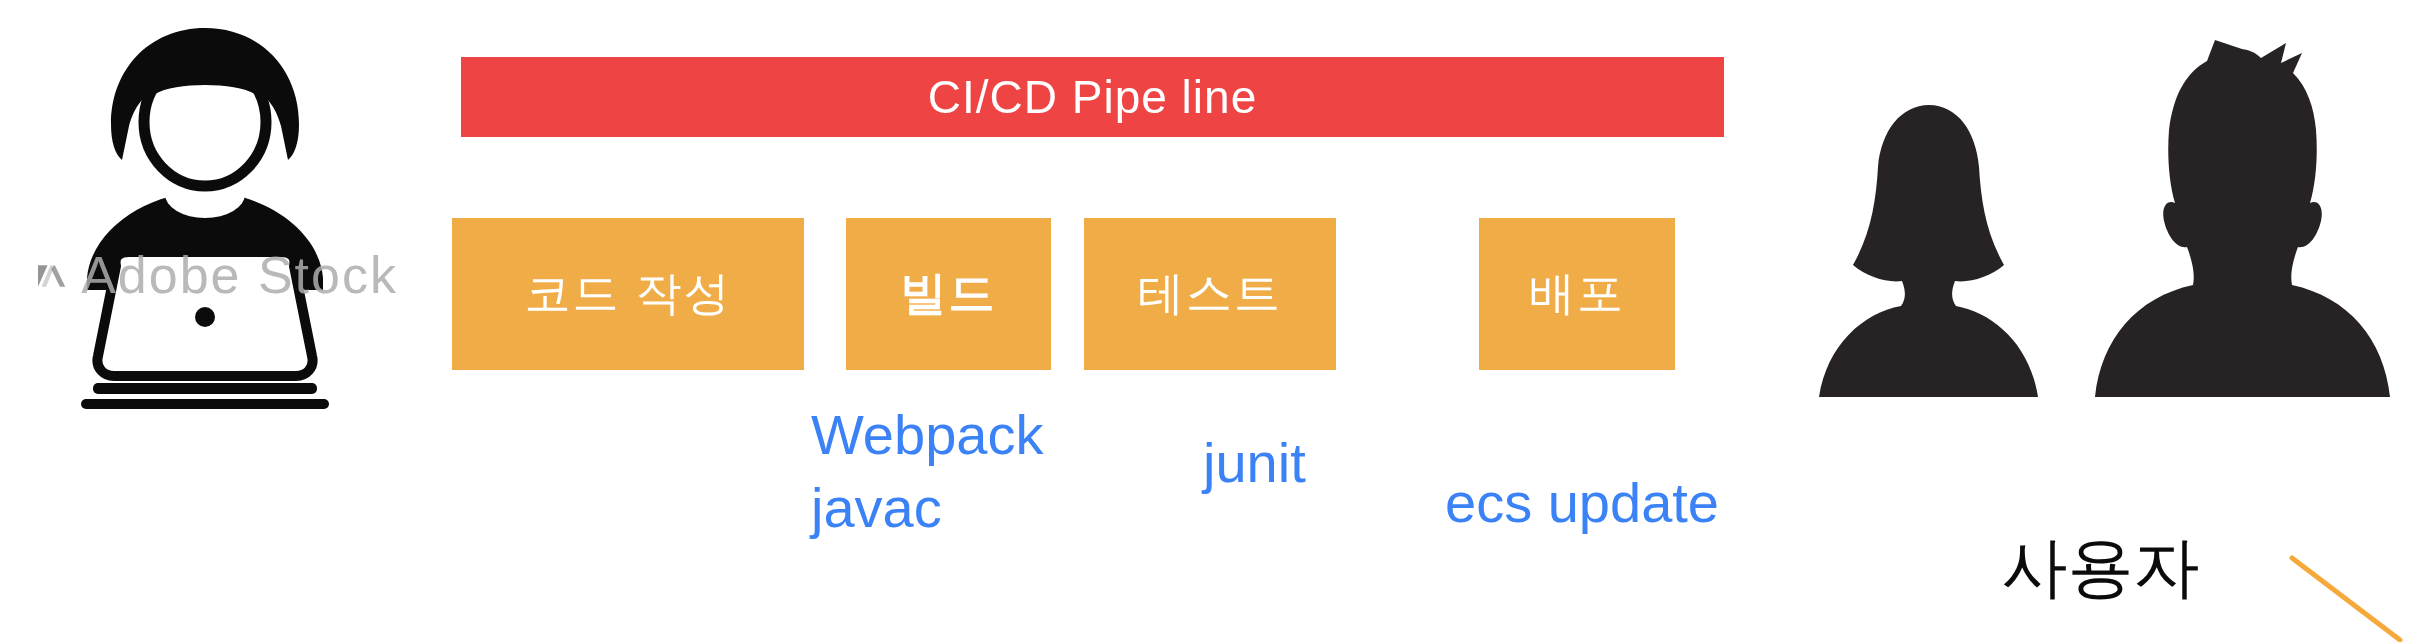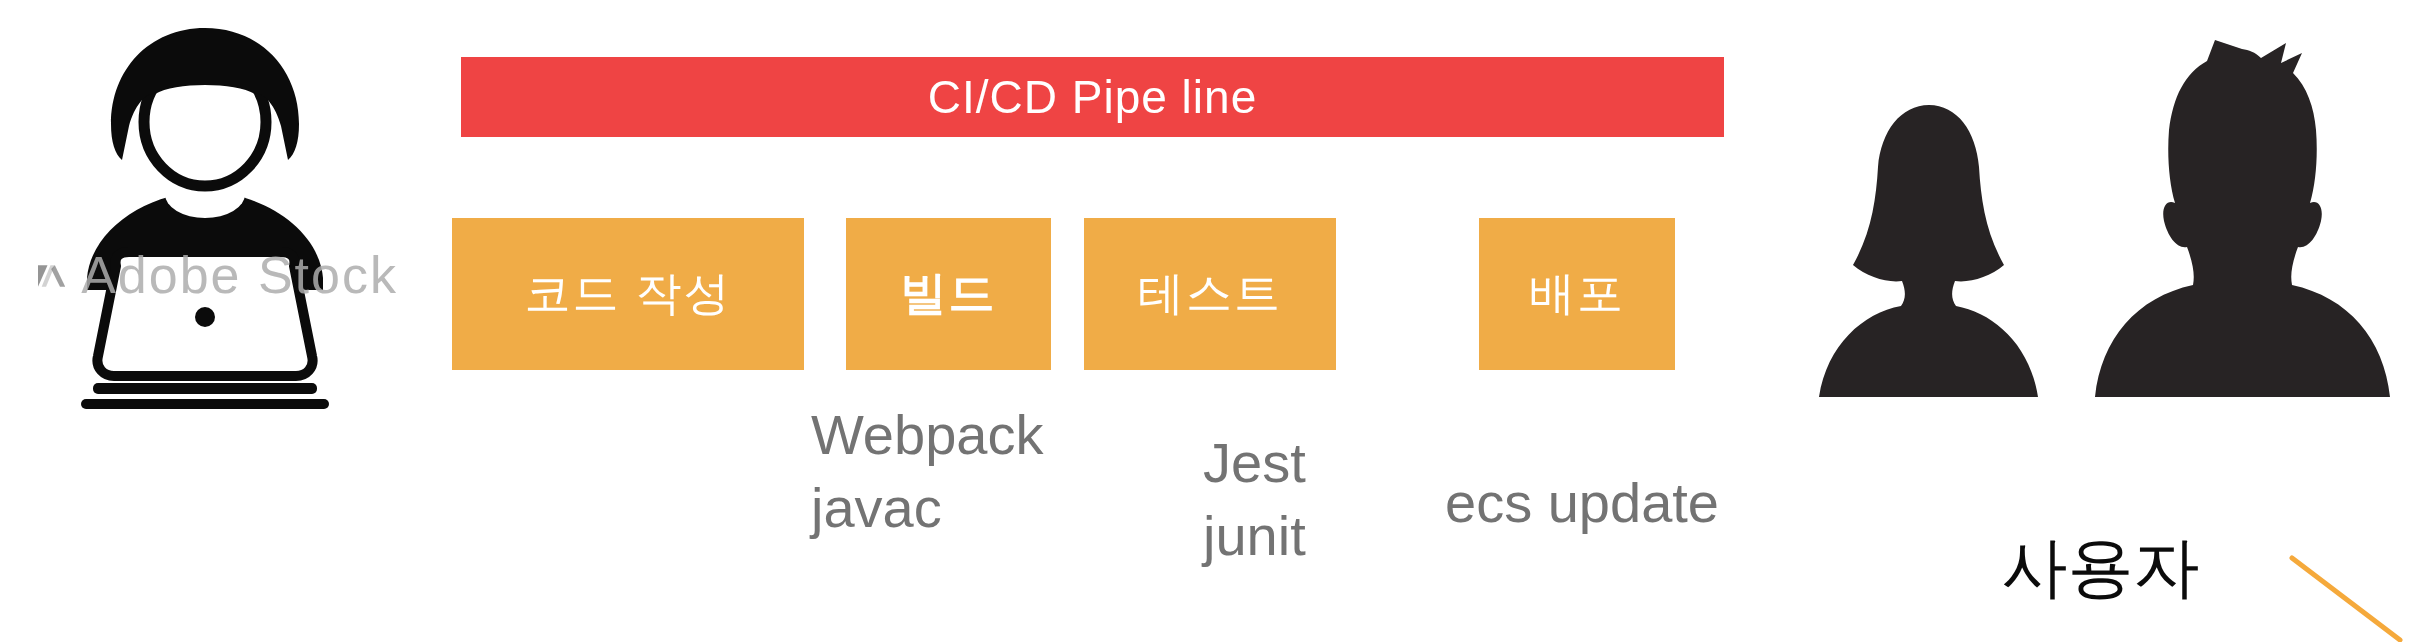--- a/index.html
+++ b/index.html
@@ -23,21 +23,21 @@
     background:#F0AC47;
     display:flex;align-items:center;justify-content:center;
     color:#ffffff;font-size:46px;font-weight:400;letter-spacing:2px;
   }
   #box-code{left:452px;width:352px;}
   #box-build{left:846px;width:205px;font-weight:bold;}
   #box-test{left:1084px;width:252px;}
   #box-deploy{left:1479px;width:196px;}
   
   .tools{
-    color:#737373;font-size:56px;line-height:73px;font-weight:400;
+    color:#3b82f6;font-size:56px;line-height:73px;font-weight:400;
     white-space:nowrap;
   }
   #tools-build{left:811px;top:398px;}
   #tools-test{left:1203px;top:426px;}
   #tools-deploy{left:1445px;top:466px;}
   
   .big-label{
     color:#0b0b0b;font-size:66px;font-weight:500;text-align:center;
     white-space:nowrap;
   }
@@ -103,21 +103,20 @@
   </div>
   <div class="abs stage-box" id="box-deploy">
     <span>배포</span>
   </div>
 
   <div class="abs tools" id="tools-build">
     <div>Webpack</div>
     <div>javac</div>
   </div>
   <div class="abs tools" id="tools-test">
-    <div>Jest</div>
     <div>junit</div>
   </div>
   <div class="abs tools" id="tools-deploy">
     <div>ecs update</div>
   </div>
 
   <svg class="abs" style="left:1805px;top:105px;" width="247" height="292" viewBox="0 0 247 292" preserveAspectRatio="none">
     <path fill="#272324" d="M124,0 C96,0 76,26 73,62 C71,96 66,128 48,160 C62,172 82,178 97,176
          C101,186 101,194 96,201 C58,208 22,240 14,292 L233,292
          C225,240 189,208 151,201 C146,194 146,186 150,176

